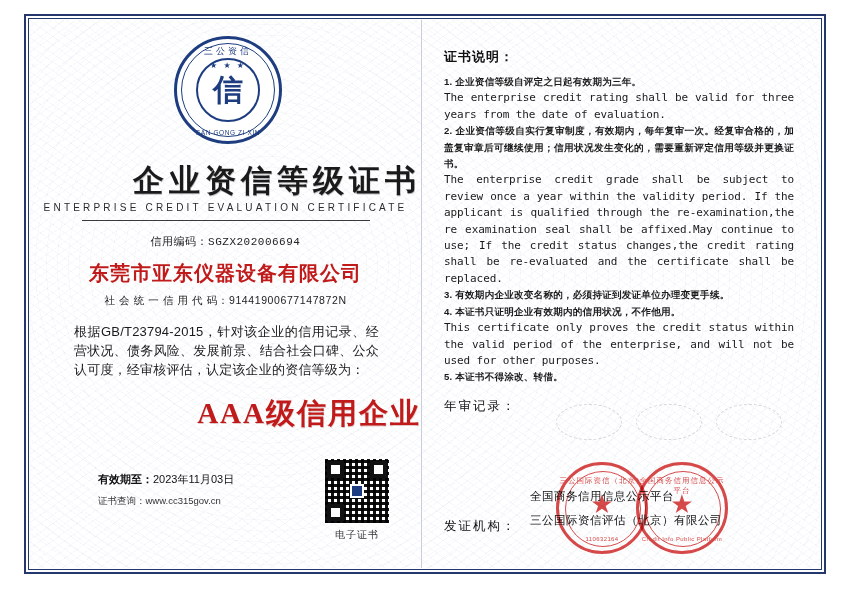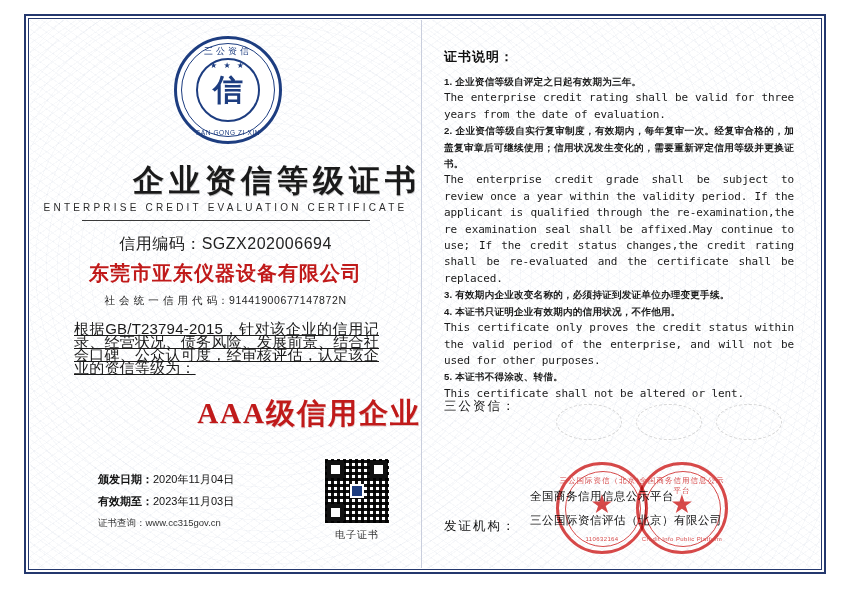--- a/index.html
+++ b/index.html
@@ -171,23 +171,24 @@
     height: 1px;
     background: #3a3a3a;
   }
 
   .credit-code-row {
     position: absolute;
     left: 0;
     top: 214px;
     width: 391px;
     text-align: center;
-    font-size: 16px;
+    font-size: 11px;
     color: #222;
     letter-spacing: 0.5px;
+    font-family: Liberation Mono, monospace;
   }
   .company-name {
     position: absolute;
     left: 0;
     top: 240px;
     width: 391px;
     text-align: center;
     font-family: "Liberation Serif", serif;
     font-weight: bold;
     font-size: 20px;
@@ -202,26 +203,25 @@
     text-align: center;
     font-size: 10.5px;
     color: #222;
     letter-spacing: 0.6px;
   }
   .body-text {
     position: absolute;
     left: 44px;
     top: 302px;
     width: 305px;
-    font-size: 15px;
-    line-height: 13px;
+    font-size: 13px;
+    line-height: 19px;
     color: #1a1a1a;
     text-align: justify;
     letter-spacing: 0.2px;
-    text-decoration: underline;
   }
   .grade-text {
     position: absolute;
     left: 0;
     top: 374px;
     width: 391px;
     text-align: right;
     font-family: "Liberation Serif", serif;
     font-weight: bold;
     font-size: 29px;
@@ -442,23 +442,20 @@
     <div class="usc-row">
       <span>社 会 统 一 信 用 代 码：</span><span>91441900677147872N</span>
     </div>
 
     <div class="body-text">根据GB/T23794-2015，针对该企业的信用记录、经营状况、债务风险、发展前景、结合社会口碑、公众认可度，经审核评估，认定该企业的资信等级为：</div>
 
     <div class="grade-text">AAA级信用企业</div>
 
     <div class="meta-block">
       <div class="meta-row">
-        <span class="meta-label">颁发日期：</span><span>2020年11月04日</span>
-      </div>
-      <div class="meta-row">
         <span class="meta-label">有效期至：</span><span>2023年11月03日</span>
       </div>
       <div class="meta-row small">
         <span class="meta-label">证书查询：</span><span>www.cc315gov.cn</span>
       </div>
     </div>
 
     <div class="qr-wrap">
       <div class="qr-code">
         <div class="qr-eye tl"></div>
@@ -477,24 +474,23 @@
 
     <div class="notes-body">
       <p class="zh">1. 企业资信等级自评定之日起有效期为三年。</p>
       <p class="en">The enterprise credit rating shall be valid for three years from the date of evaluation.</p>
       <p class="zh">2. 企业资信等级自实行复审制度，有效期内，每年复审一次。经复审合格的，加盖复审章后可继续使用；信用状况发生变化的，需要重新评定信用等级并更换证书。</p>
       <p class="en">The enterprise credit grade shall be subject to review once a year within the validity period. If the applicant is qualified through the re-examination,the re examination seal shall be affixed.May continue to use; If the credit status changes,the credit rating shall be re-evaluated and the certificate shall be replaced.</p>
       <p class="zh">3. 有效期内企业改变名称的，必须持证到发证单位办理变更手续。</p>
       <p class="zh">4. 本证书只证明企业有效期内的信用状况，不作他用。</p>
       <p class="en">This certificate only proves the credit status within the valid period of the enterprise, and will not be used for other purposes.</p>
       <p class="zh">5. 本证书不得涂改、转借。</p>
-      <p class="en">This certificate shall not be altered or lent.</p>
-    </div>
-
-    <div class="annual-label">三公资信：</div>
+    </div>
+
+    <div class="annual-label">年审记录：</div>
     <div class="annual-slot s1"></div>
     <div class="annual-slot s2"></div>
     <div class="annual-slot s3"></div>
 
     <div class="issuer-label">发证机构：</div>
     <div class="issuer-lines">
       <div>全国商务信用信息公示平台</div>
       <div>三公国际资信评估（北京）有限公司</div>
     </div>
 

